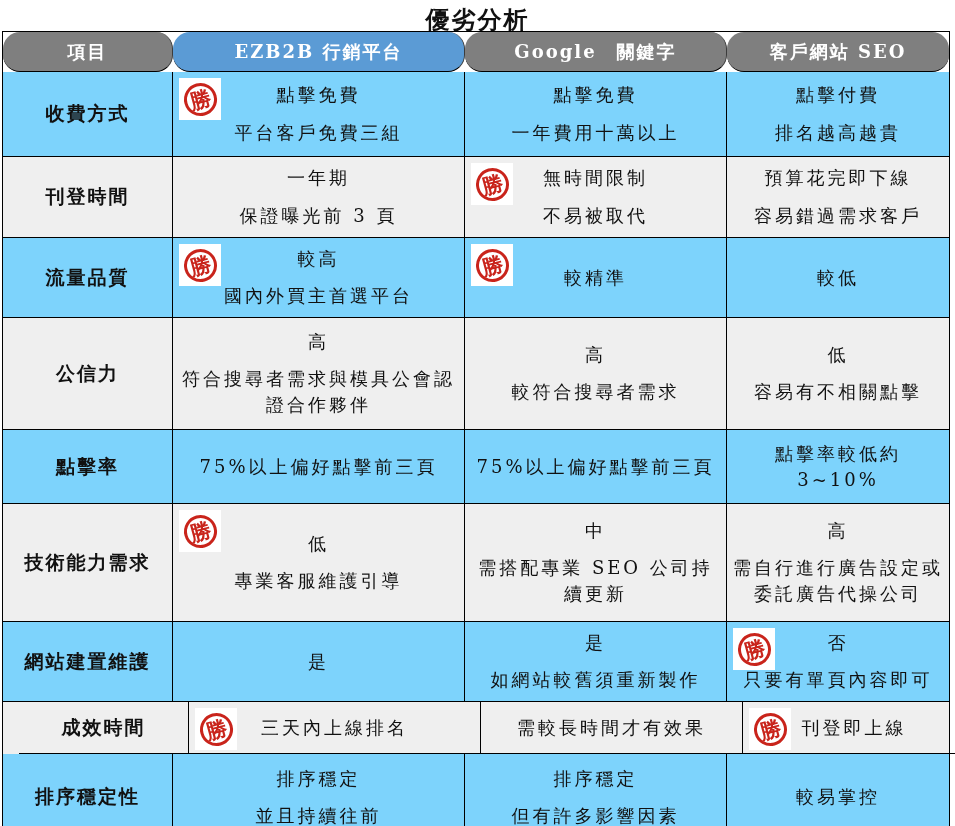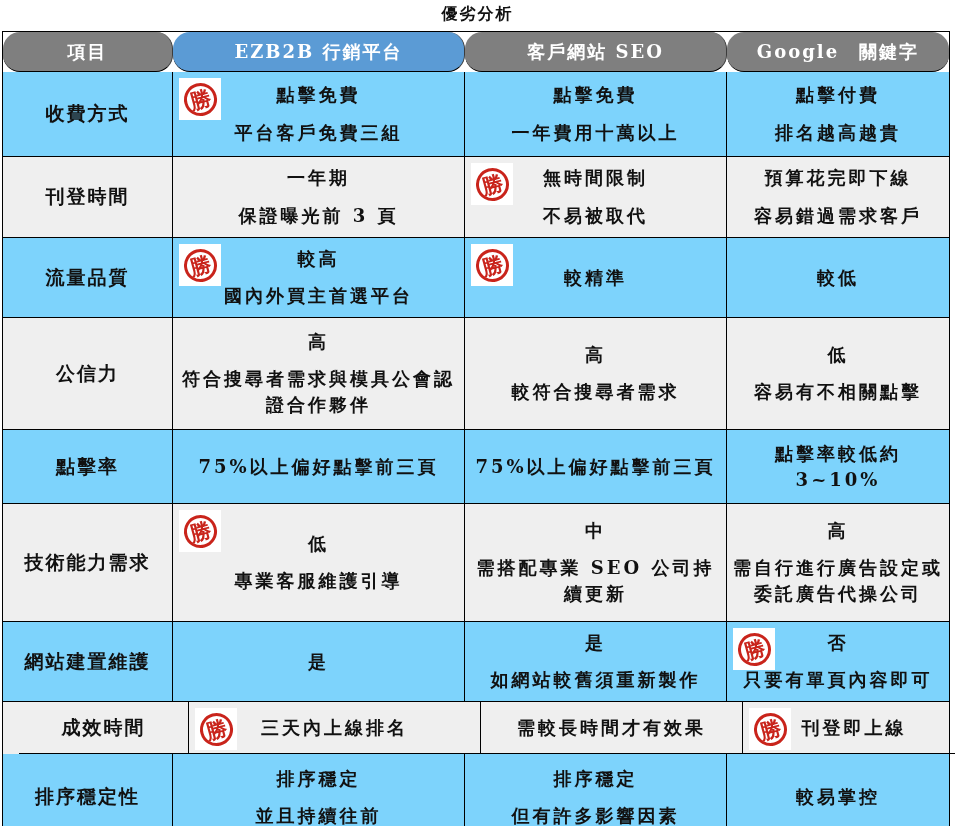--- a/index.html
+++ b/index.html
@@ -6,21 +6,21 @@
   html, body { background: #ffffff; }
   body {
     width: 955px; height: 826px;
     font-family: "DejaVu Serif", "Liberation Serif", serif;
     color: #111;
     overflow: hidden;
   }
   .page { width: 955px; height: 826px; position: relative; }
   .title {
     text-align: center;
-    font-size: 16px;
+    font-size: 24px;
     font-weight: bold;
     letter-spacing: 2px;
     padding-top: 4px;
     height: 29px;
   }
   .table {
     position: absolute;
     left: 2px; top: 31px;
     width: 948px;
     border: 1px solid #000;
@@ -75,21 +75,21 @@
   .td.data {
     position: relative;
     flex-direction: column;
     gap: 11px;
     font-size: 18px;
     letter-spacing: 3px;
     line-height: 1.45;
     padding: 8px 6px;
     text-align: center;
   }
-  .td.data p { margin: 0; font-weight: bold; }
+  .td.data p { margin: 0; }
   
   .stamp {
     position: absolute;
     left: 6px; top: 6px;
     width: 42px; height: 42px;
     background: #ffffff;
     display: flex; align-items: center; justify-content: center;
   }
   .stamp-circle {
     width: 33px; height: 33px;
@@ -106,22 +106,22 @@
 </style>
 </head>
 <body>
 
 <div class="page">
   <div class="title">優劣分析</div>
   <div class="table">
     <div class="grid thead">
         <div class="th">項目</div>
         <div class="th brand">EZB2B 行銷平台</div>
+        <div class="th">Google　關鍵字</div>
         <div class="th">客戶網站 SEO</div>
-        <div class="th">Google　關鍵字</div>
       </div>
     <div class="tbody">
         <div class="grid row">
           <div class="td label">收費方式</div>
           <div class="td data">
             <div class="stamp">
               <div class="stamp-circle">勝</div>
             </div>
             <p>點擊免費</p>
             <p>平台客戶免費三組</p>

